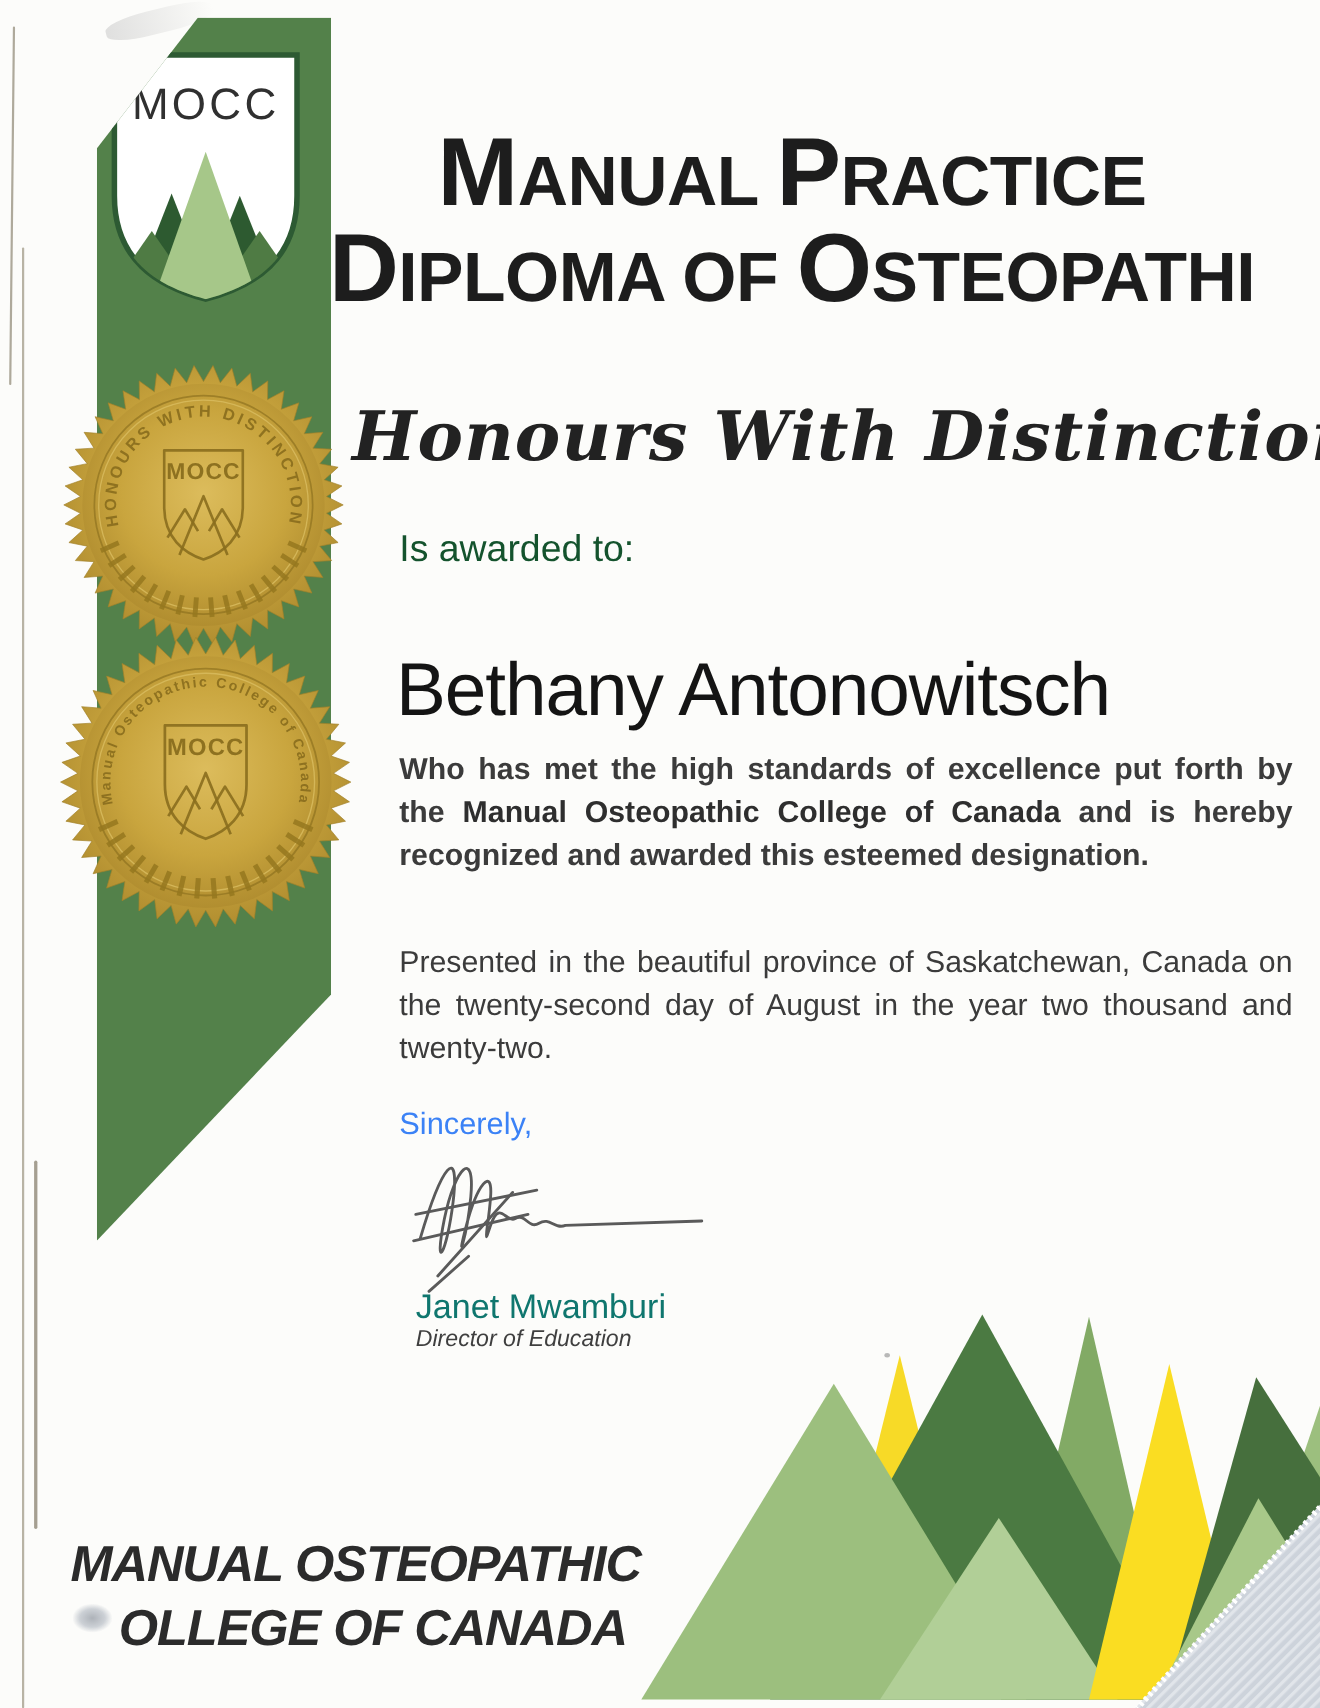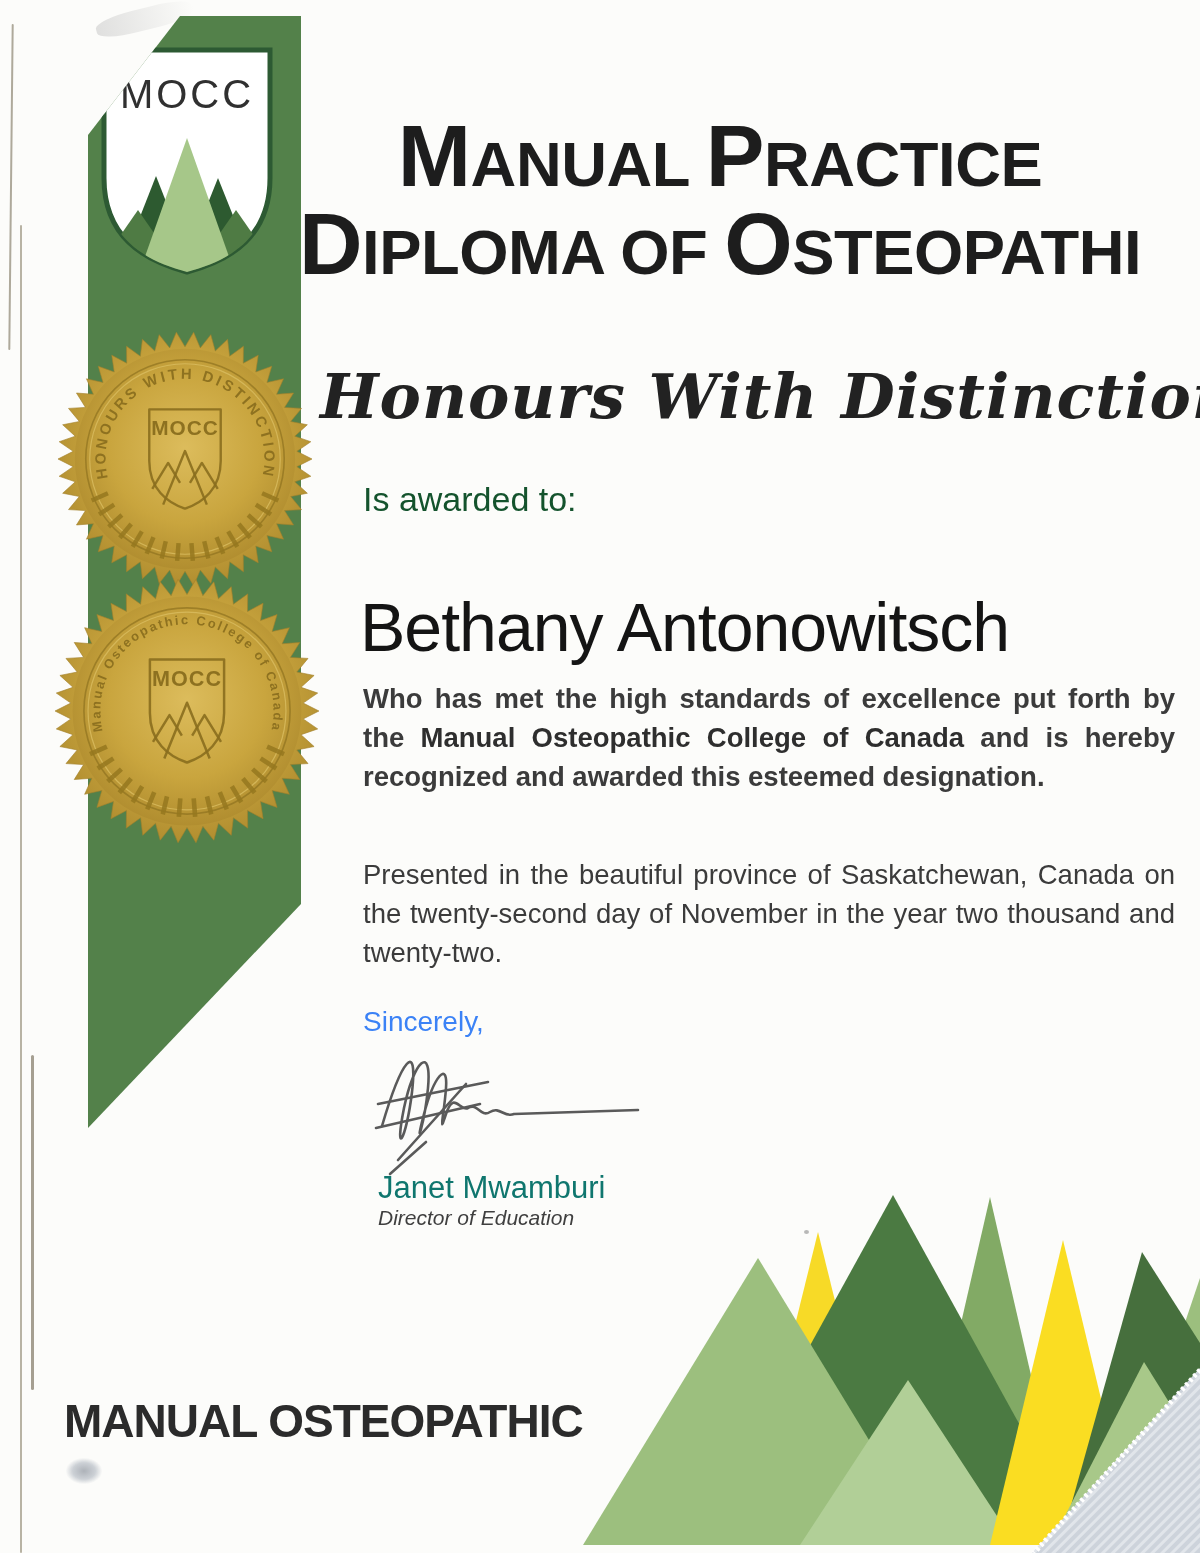--- a/index.html
+++ b/index.html
@@ -52,21 +52,21 @@
   .para{position:absolute;left:363px;width:812px;margin:0;font-size:27.5px;line-height:39px;color:#3b3b3b;text-align:justify;z-index:3;}
   .para strong{color:#2e2e2e;}
   .para-1{top:679px;font-weight:bold;}
   .para-2{top:855px;}
   .sincerely{position:absolute;left:363px;top:1006px;font-size:28px;color:#3b82f6;z-index:3;text-align:center;}
   .sig-svg{position:absolute;left:368px;top:1030px;width:340px;height:150px;z-index:3;}
   .sig-svg path{fill:none;stroke:#5a5a5a;stroke-width:2.6;stroke-linecap:round;stroke-linejoin:round;}
   .sig-name{position:absolute;left:378px;top:1170px;font-size:31px;color:#0f766e;z-index:3;}
   .sig-title{position:absolute;left:378px;top:1206px;font-size:21px;font-style:italic;color:#3f3f3f;z-index:3;}
   
-  .footer-org{position:absolute;left:64px;top:1392px;z-index:3;font-weight:700;font-size:46px;letter-spacing:-1px;color:#2b2b2b;line-height:58px;white-space:nowrap;}
+  .footer-org{position:absolute;left:64px;top:1392px;z-index:3;font-weight:700;font-size:46px;letter-spacing:-1px;color:#2b2b2b;line-height:58px;white-space:nowrap;font-style:italic;}
   .footer-line2{position:relative;padding-left:44px;}
   .smudge{position:absolute;left:2px;top:8px;width:36px;height:26px;opacity:.7;filter:blur(.5px);
     background:radial-gradient(ellipse at center,#8d949e 0%,#b9bfc7 45%,transparent 72%);}
   
   .mountains{position:absolute;left:550px;top:1183px;width:650px;height:370px;z-index:1;}
 </style>
 </head>
 <body>
 
 <svg width="0" height="0" style="position:absolute" aria-hidden="true">
@@ -194,38 +194,38 @@
 </div>
 
 <div class="script-line">Honours With Distinction</div>
 
 <div class="awarded">Is awarded to:</div>
 
 <div class="recipient">Bethany Antonowitsch</div>
 
 <p class="para para-1"><span>Who has met the high standards of excellence put forth by the </span><strong>Manual Osteopathic College of Canada</strong><span> and is hereby recognized and awarded this esteemed designation.</span></p>
 
-<p class="para para-2">Presented in the beautiful province of Saskatchewan, Canada on the twenty-second day of November in the year two thousand and twenty-two.</p>
+<p class="para para-2">Presented in the beautiful province of Saskatchewan, Canada on the twenty-second day of August in the year two thousand and twenty-two.</p>
 
 <div class="sincerely">Sincerely,</div>
 
 <svg class="sig-svg" viewBox="0 0 340 150">
   <path d="M14,96 C34,28 50,10 44,62 C38,112 26,128 36,78 C46,30 64,14 60,58 C56,98 46,122 56,84 C66,46 80,30 78,58 C76,86 70,108 78,84 C86,60 92,82 100,78 C110,72 112,88 122,82 C132,76 136,88 146,84 L270,80"></path>
   <path d="M10,74 L120,52"></path>
   <path d="M8,98 L112,74"></path>
   <path d="M30,130 L98,54"></path>
   <path d="M22,144 L58,112"></path>
 </svg>
 
 <div class="sig-name">Janet Mwamburi</div>
 <div class="sig-title">Director of Education</div>
 
 <div class="footer-org">
   <div>MANUAL OSTEOPATHIC</div>
-  <div class="footer-line2"><span class="smudge"></span></div>
+  <div class="footer-line2"><span class="smudge"></span><span>OLLEGE OF CANADA</span></div>
 </div>
 
 <svg class="mountains" viewBox="0 0 650 370">
   <polygon points="206,300 268,49 330,300" fill="#f7da27"></polygon>
   <polygon points="360,362 440,14 520,362" fill="#82aa65"></polygon>
   <polygon points="150,362 343,12 536,362" fill="#4b7a42"></polygon>
   <polygon points="33,362 208,75 383,362" fill="#9cbf7e"></polygon>
   <polygon points="250,362 358,197 466,362" fill="#b1cf97"></polygon>
   <polygon points="560,362 650,95 650,362" fill="#9cbf7e"></polygon>
   <polygon points="440,362 513,57 586,362" fill="#fadd22"></polygon>

